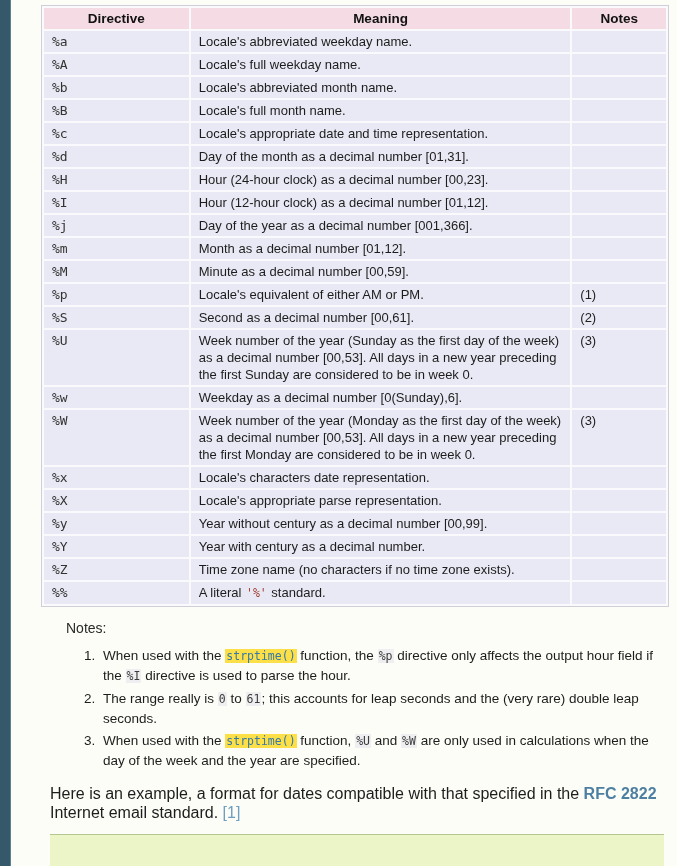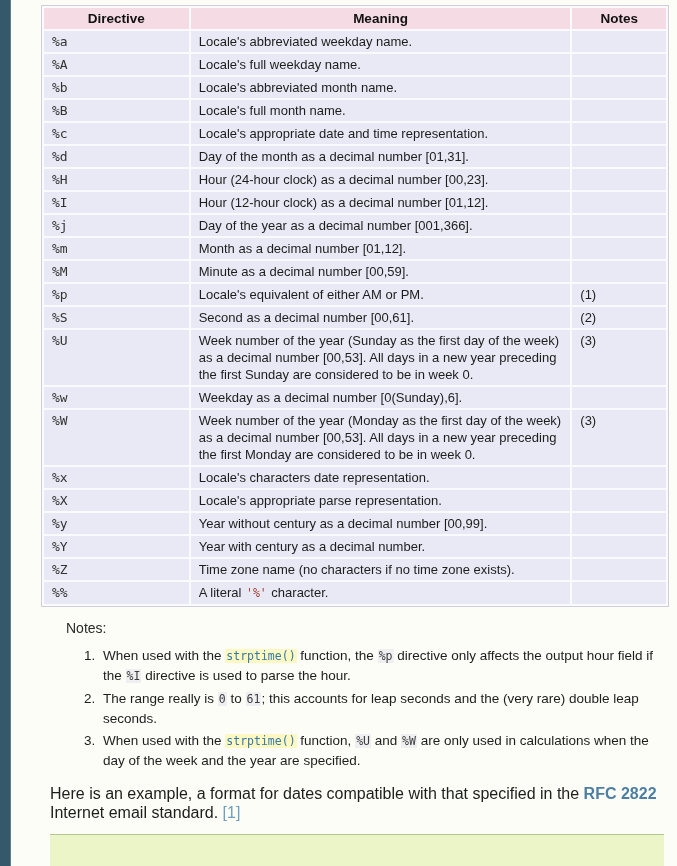--- a/index.html
+++ b/index.html
@@ -44,21 +44,21 @@
   
   pre.codeblock{
     margin:0 0 0 8px;width:594px;
     background:#ecf5c8;border-top:1px solid #b4c791;border-bottom:1px solid #b4c791;
     padding:7px 10px;font-family:"DejaVu Sans Mono",monospace;
     font-size:12.5px;line-height:16.5px;color:#2f2f2f;
   }
 
   
   .rt-code{font-family:"DejaVu Sans Mono",monospace;font-size:11.5px;background:#efeff2;color:#3b3b3b;padding:0 1px;}
-  .rt-codefn{font-family:"DejaVu Sans Mono",monospace;font-size:11.5px;background:#fef9c3;color:#3678a8;padding:0 1px;}
+  .rt-codefn{font-family:"DejaVu Sans Mono",monospace;font-size:11.5px;background:#fde047;color:#3678a8;padding:0 1px;}
   .rt-codered{font-family:"DejaVu Sans Mono",monospace;font-size:11.5px;color:#9c3c2e;padding:0 1px;}
   .rt-linkstrong{color:#4d7fa3;font-weight:700;cursor:pointer;}
   .rt-link{color:#6f9fc0;cursor:pointer;}
 </style>
 </head>
 <body>
 
 <div class="leftbar"></div>
 
 <div class="content">
@@ -193,21 +193,21 @@
   </tr>
 
   <tr>
     <td class="c-dir">%Z</td>
     <td class="c-mean"><span>Time zone name (no characters if no time zone exists).</span></td>
     <td class="c-notes"></td>
   </tr>
 
   <tr>
     <td class="c-dir">%%</td>
-    <td class="c-mean"><span>A literal </span><span class="rt-codered">'%'</span><span> character.</span></td>
+    <td class="c-mean"><span>A literal </span><span class="rt-codered">'%'</span><span> standard.</span></td>
     <td class="c-notes"></td>
   </tr>
 </tbody>
   </table>
 
   <div class="notes-heading">Notes:</div>
 
   <ol class="notes-list" id="notes-list">
   <li><span class="li-text"><span>When used with the </span><span class="rt-codefn">strptime()</span><span> function, the </span><span class="rt-code">%p</span><span> directive only affects the output hour field if the </span><span class="rt-code">%I</span><span> directive is used to parse the hour.</span></span></li>
 

